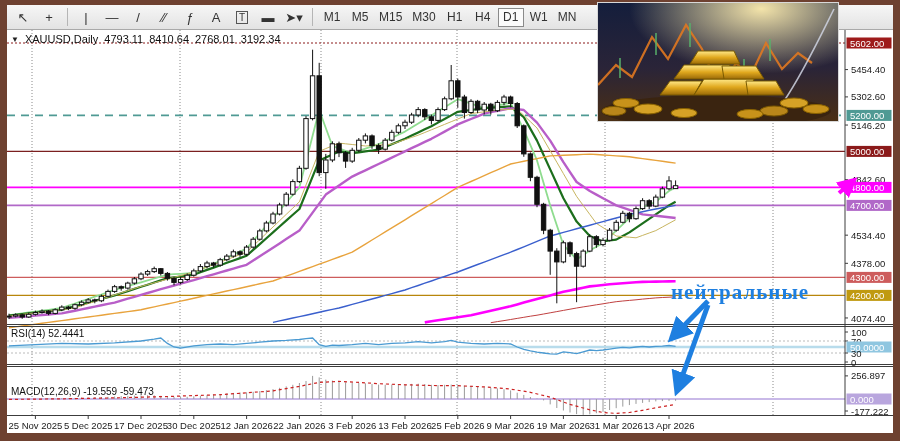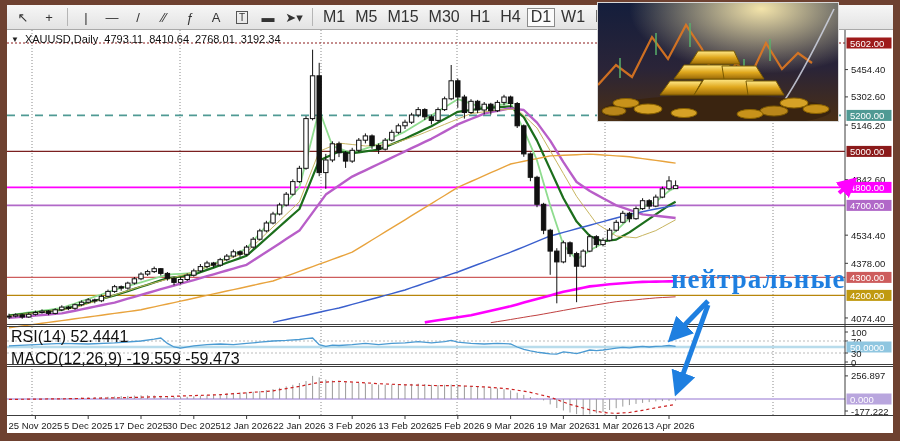--- a/index.html
+++ b/index.html
@@ -14,42 +14,42 @@
   }
   .tool {
     width:24px; height:20px; display:flex; align-items:center; justify-content:center;
     font-size:13px; color:#333; cursor:default; border:1px solid transparent;
   }
   .tool.boxed-glyph { font-size:10px; }
   .tool.boxed-glyph i { font-style:normal; border:1px solid #555; padding:0 2px; line-height:11px; }
   .tb-sep { width:1px; height:18px; background:#b5b5b5; margin:0 4px; }
   .tf {
     min-width:26px; height:19px; padding:0 3px; display:flex; align-items:center; justify-content:center;
-    font-size:16px; color:#333; border:1px solid transparent;text-align:right;
+    font-size:12px; color:#333; border:1px solid transparent;text-align:right;
   }
   .tf.active { border:1px solid #8a8a8a; background:#fbfbfb; }
 
   .chart-area {
     position:absolute; top:30px; left:7px; width:886px; height:403px; background:#fff;
   }
   #chart-svg { position:absolute; top:0; left:0; }
 
   .chart-title {
     position:absolute; top:3px; left:4px; font-size:11px; color:#111;
     display:flex; gap:6px; align-items:center; z-index:3;
   }
   .chart-title .caret { font-size:8px; color:#222; }
-  .ind-label { position:absolute; left:4px; font-size:16px; color:#111; z-index:3; }
+  .ind-label { position:absolute; left:4px; font-size:10px; color:#111; z-index:3; }
   .ind-label.rsi { top:298px; }
-  .ind-label.macd { top:320px; }
+  .ind-label.macd { top:356px; }
 
   .annotation-text {
-    position:absolute; top:234px; left:664px; z-index:4;
+    position:absolute; top:250px; left:664px; z-index:4;
     font-family:"Liberation Serif", serif; font-weight:bold;
-    font-size:27px; letter-spacing:1px; color:#1e7fe0;
+    font-size:21px; letter-spacing:1px; color:#1e7fe0;
   }
 
   .gold-image {
     position:absolute; top:2px; left:597px; width:242px; height:120px;
     z-index:5; border:1px solid #d8d8d8; overflow:hidden;
   }
 </style>
 </head>
 <body>
 

